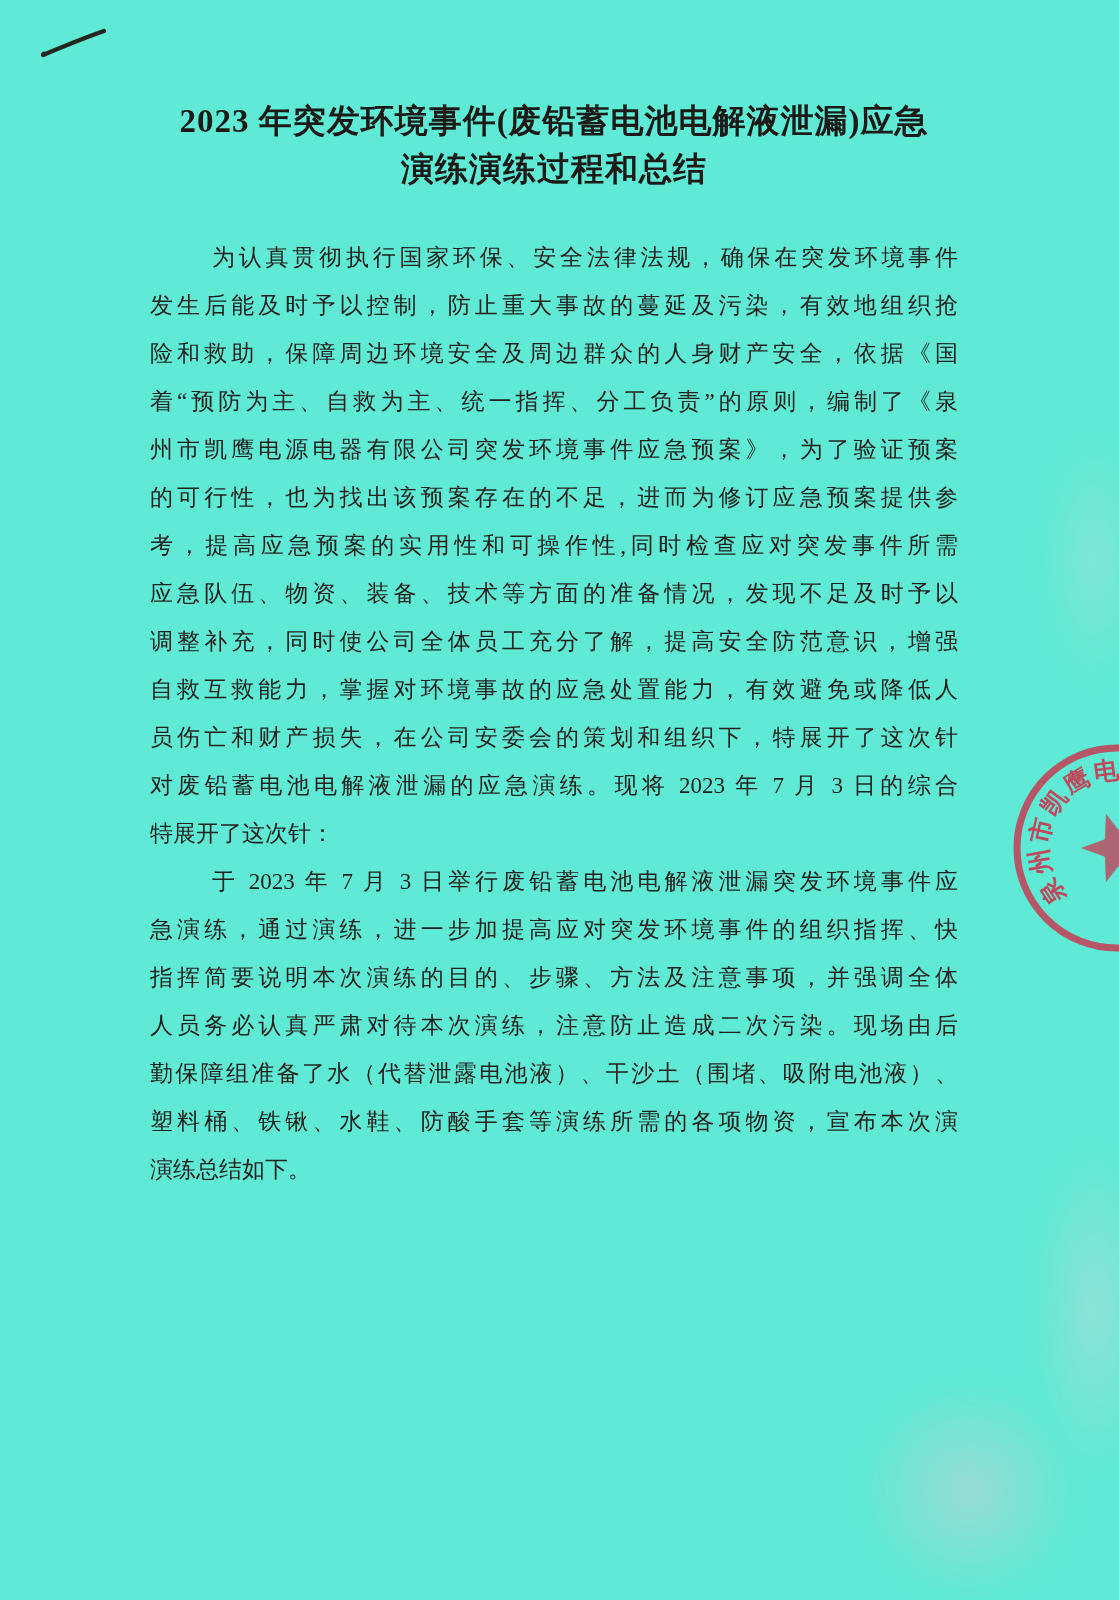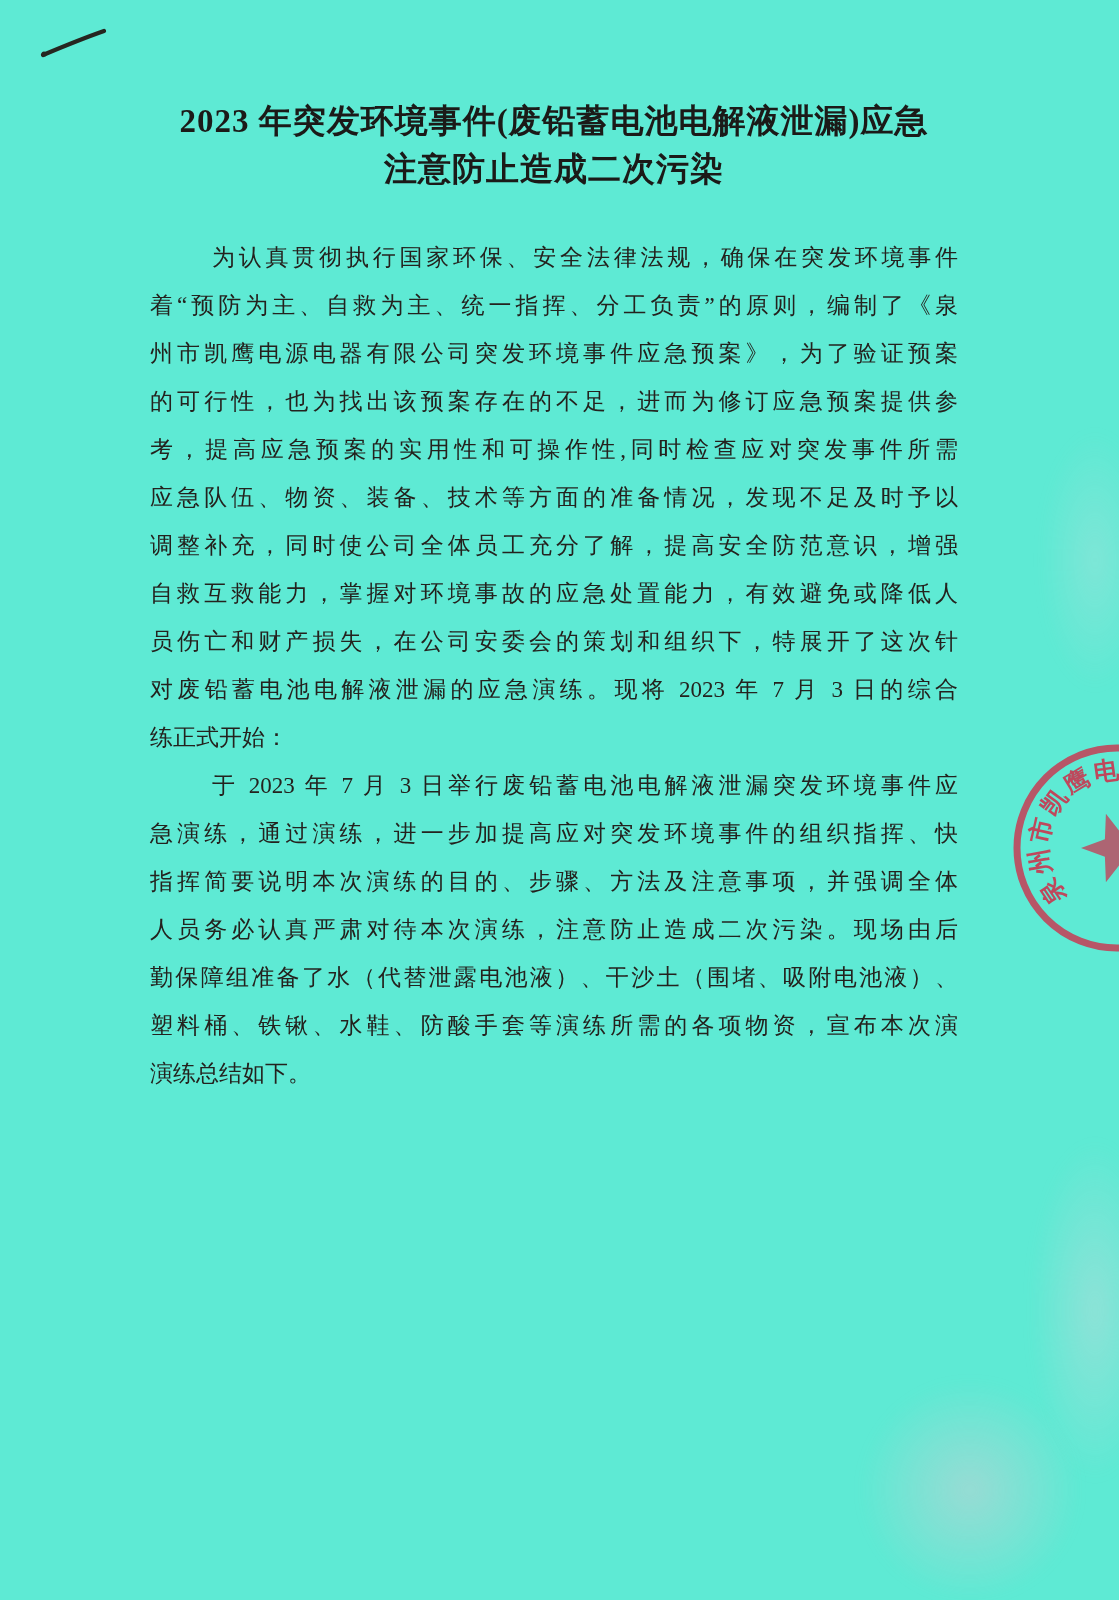--- a/index.html
+++ b/index.html
@@ -82,35 +82,37 @@
 
 <div class="page">
 
   <svg class="pen-mark" width="150" height="90" viewBox="0 0 150 90">
     <path d="M43 55 C 62 47, 84 38, 104 31" fill="none" stroke="#262620" stroke-width="4.3" stroke-linecap="round"></path>
     <circle cx="44" cy="54" r="2.6" fill="#262620"></circle>
   </svg>
 
   <h1 class="title">
     <div class="title-line">2023 年突发环境事件(废铅蓄电池电解液泄漏)应急</div>
-    <div class="title-line">注意防止造成二次污染</div>
+    <div class="title-line">演练演练过程和总结</div>
   </h1>
 
   <div class="doc-body">
     <div class="ln f">为认真贯彻执行国家环保、安全法律法规，确保在突发环境事件</div>
+    <div class="ln">发生后能及时予以控制，防止重大事故的蔓延及污染，有效地组织抢</div>
+    <div class="ln">险和救助，保障周边环境安全及周边群众的人身财产安全，依据《国</div>
     <div class="ln">着“预防为主、自救为主、统一指挥、分工负责”的原则，编制了《泉</div>
     <div class="ln">州市凯鹰电源电器有限公司突发环境事件应急预案》，为了验证预案</div>
     <div class="ln">的可行性，也为找出该预案存在的不足，进而为修订应急预案提供参</div>
     <div class="ln">考，提高应急预案的实用性和可操作性,同时检查应对突发事件所需</div>
     <div class="ln">应急队伍、物资、装备、技术等方面的准备情况，发现不足及时予以</div>
     <div class="ln">调整补充，同时使公司全体员工充分了解，提高安全防范意识，增强</div>
     <div class="ln">自救互救能力，掌握对环境事故的应急处置能力，有效避免或降低人</div>
     <div class="ln">员伤亡和财产损失，在公司安委会的策划和组织下，特展开了这次针</div>
     <div class="ln">对废铅蓄电池电解液泄漏的应急演练。现将 2023 年 7 月 3 日的综合</div>
-    <div class="ln l">练正式开始：</div>
+    <div class="ln l">特展开了这次针：</div>
     <div class="ln f">于 2023 年 7 月 3 日举行废铅蓄电池电解液泄漏突发环境事件应</div>
     <div class="ln">急演练，通过演练，进一步加提高应对突发环境事件的组织指挥、快</div>
     <div class="ln">指挥简要说明本次演练的目的、步骤、方法及注意事项，并强调全体</div>
     <div class="ln">人员务必认真严肃对待本次演练，注意防止造成二次污染。现场由后</div>
     <div class="ln">勤保障组准备了水（代替泄露电池液）、干沙土（围堵、吸附电池液）、</div>
     <div class="ln">塑料桶、铁锹、水鞋、防酸手套等演练所需的各项物资，宣布本次演</div>
     <div class="ln l">演练总结如下。</div>
   </div>
 
   <div class="smudge s1"></div>

